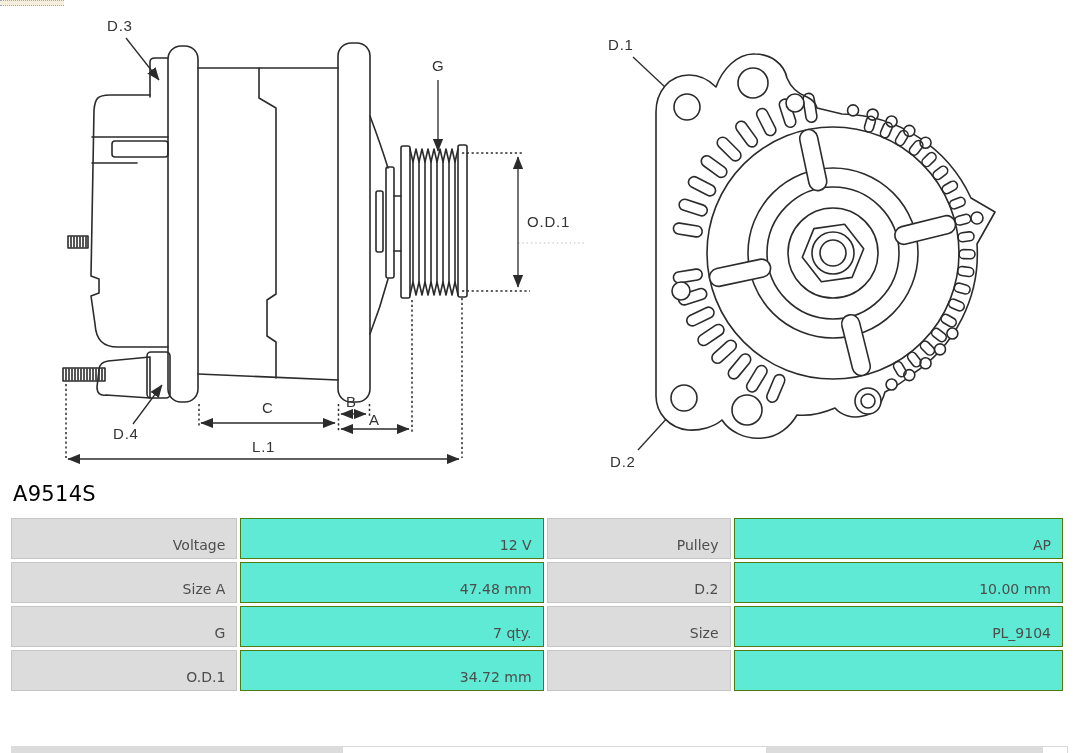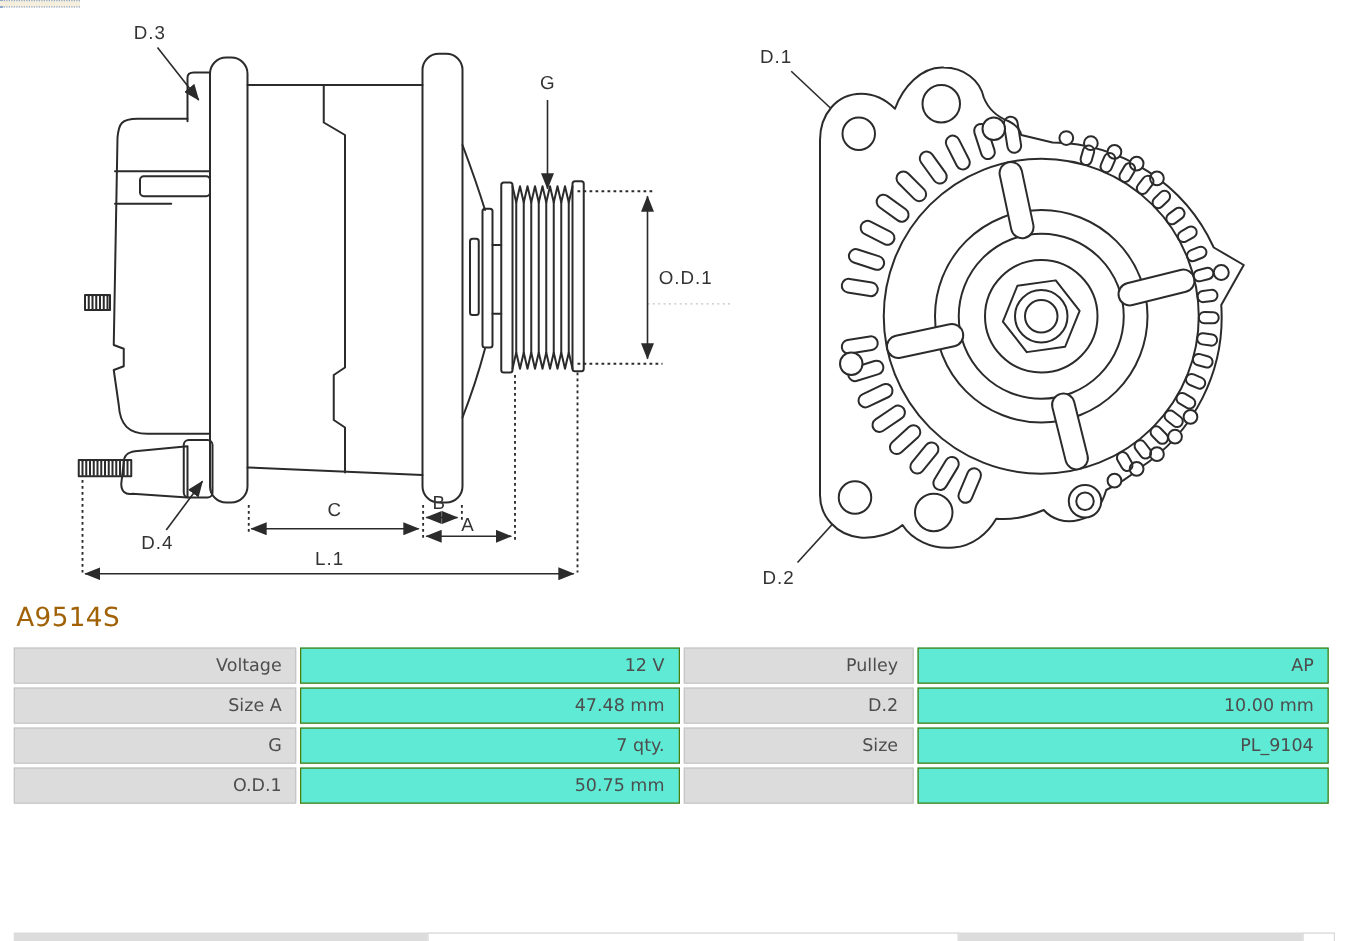--- a/index.html
+++ b/index.html
@@ -2,24 +2,24 @@
 <html><head>
 <meta charset="utf-8">
 <style>
   html,body{margin:0;padding:0;width:1080px;height:753px;overflow:hidden;background:#fff;}
   body{position:relative;font-family:"DejaVu Sans","Liberation Sans",sans-serif;}
   #artifact{position:absolute;left:0;top:0;width:64px;height:4px;background:#f6eedd;
             border-top:1px dotted #8fa9c9;border-bottom:1px dotted #8fa9c9;}
   #diagram{position:absolute;left:0;top:0;}
   .dlabel{font-family:"Liberation Sans",sans-serif;font-size:15px;fill:#333;letter-spacing:0.8px;}
   #part-number{position:absolute;left:13px;top:482px;margin:0;font-size:21px;font-weight:400;
-               color:#a16207;font-family:"DejaVu Sans",sans-serif;letter-spacing:0.3px;}
+               color:#000000;font-family:"DejaVu Sans",sans-serif;letter-spacing:0.3px;}
   #spec-table{position:absolute;left:8px;top:515px;border-collapse:separate;border-spacing:3px;
               table-layout:fixed;width:1058px;}
-  #spec-table td{height:27px;font-size:14px;color:#4d4d4d;text-align:right;padding:0 11px 0 0;
+  #spec-table td{height:27px;font-size:14px;color:#4d4d4d;text-align:right;padding:12px 11px 0 0;
                  overflow:hidden;white-space:nowrap;}
   td.lbl{background:#dcdcdc;border:1px solid #c6c6c6;}
   td.val{background:#5eead4;border:1px solid #4d7c0f;}
   #bottom-strip{position:absolute;left:11px;top:746px;width:1055px;height:7px;background:#dcdcdc;}
   #bottom-strip .w1{position:absolute;left:331px;top:0;width:423px;height:7px;background:#fff;border:1px solid #d9d9d9;border-bottom:none;}
   #bottom-strip .w2{position:absolute;left:1031px;top:0;width:24px;height:7px;background:#fff;border:1px solid #d9d9d9;border-bottom:none;}
 </style>
 </head>
 <body>
 
@@ -250,21 +250,21 @@
       <td class="val">10.00 mm</td>
     </tr>
     <tr>
       <td class="lbl">G</td>
       <td class="val">7 qty.</td>
       <td class="lbl">Size</td>
       <td class="val">PL_9104</td>
     </tr>
     <tr>
       <td class="lbl">O.D.1</td>
-      <td class="val">50.75 mm</td>
+      <td class="val">34.72 mm</td>
       <td class="lbl"></td>
       <td class="val"></td>
     </tr>
   </tbody>
 </table>
 
 <div id="bottom-strip">
   <div class="w1"></div>
     <div class="w2"></div>
 </div>

